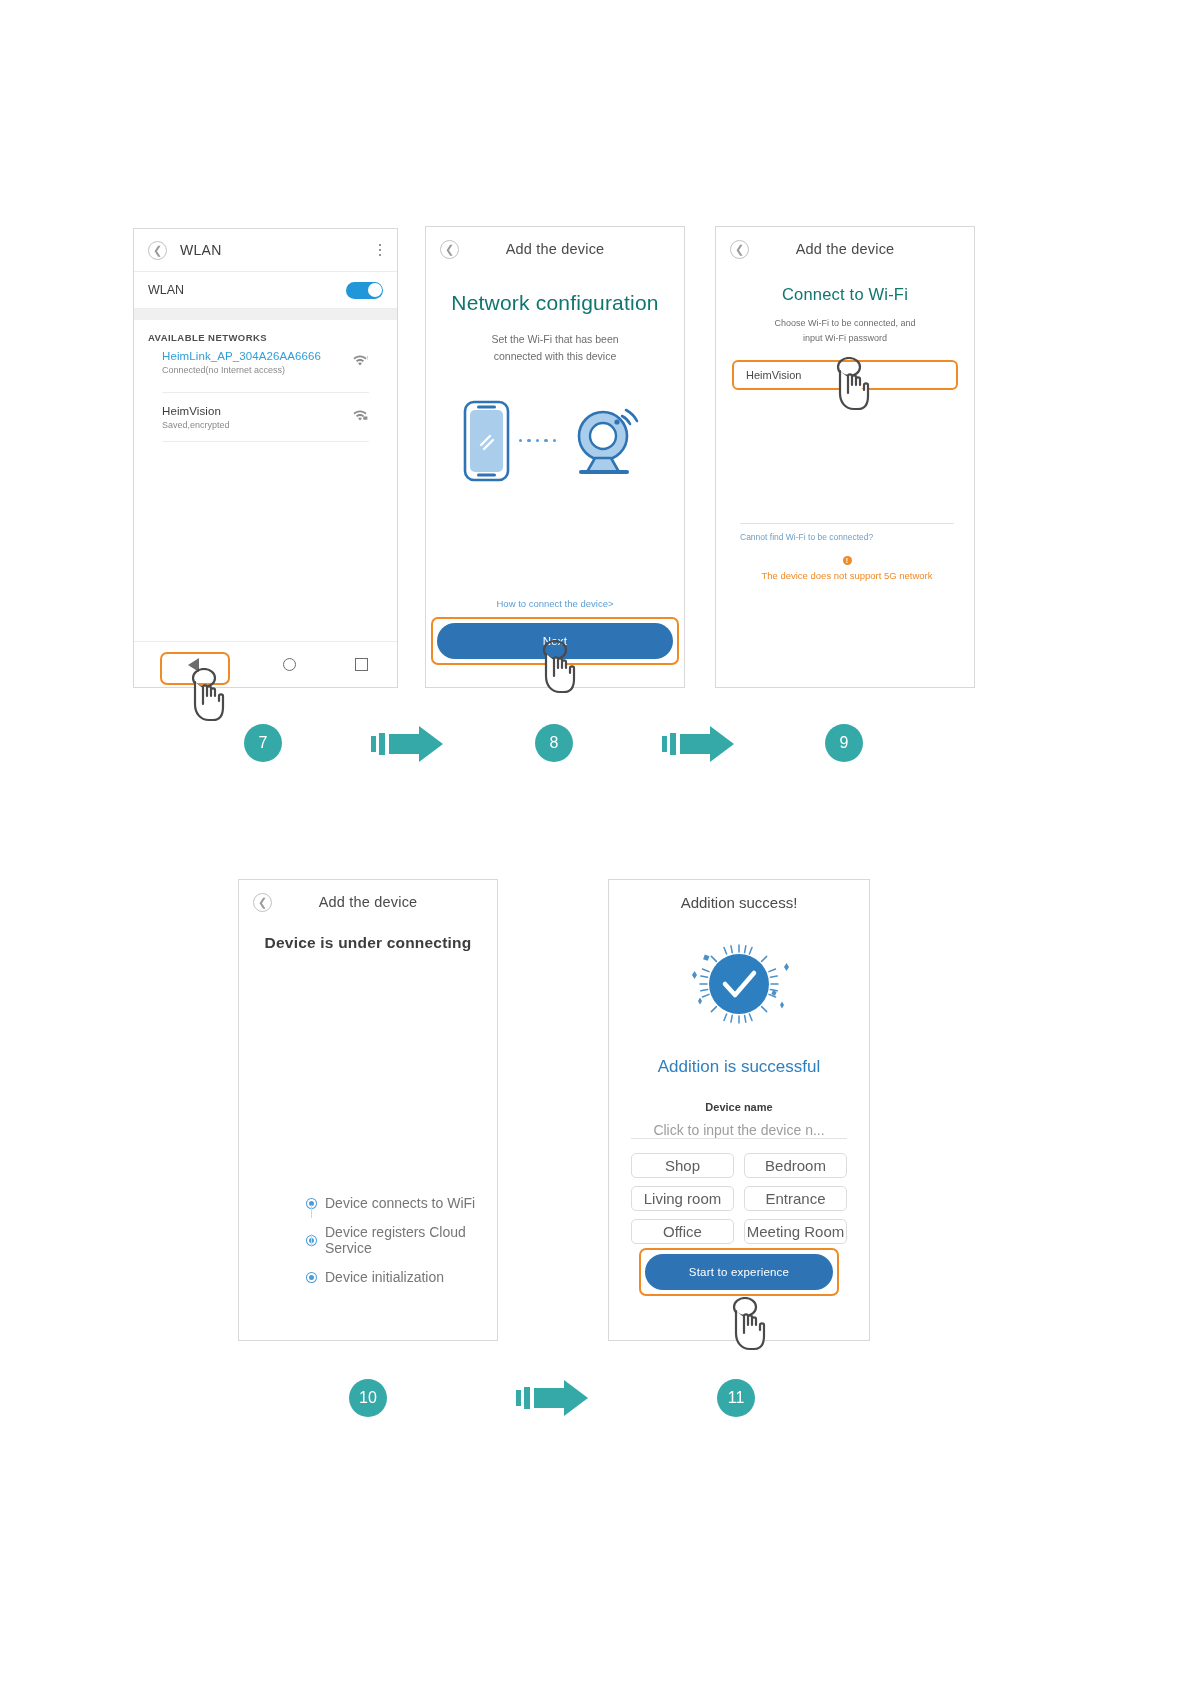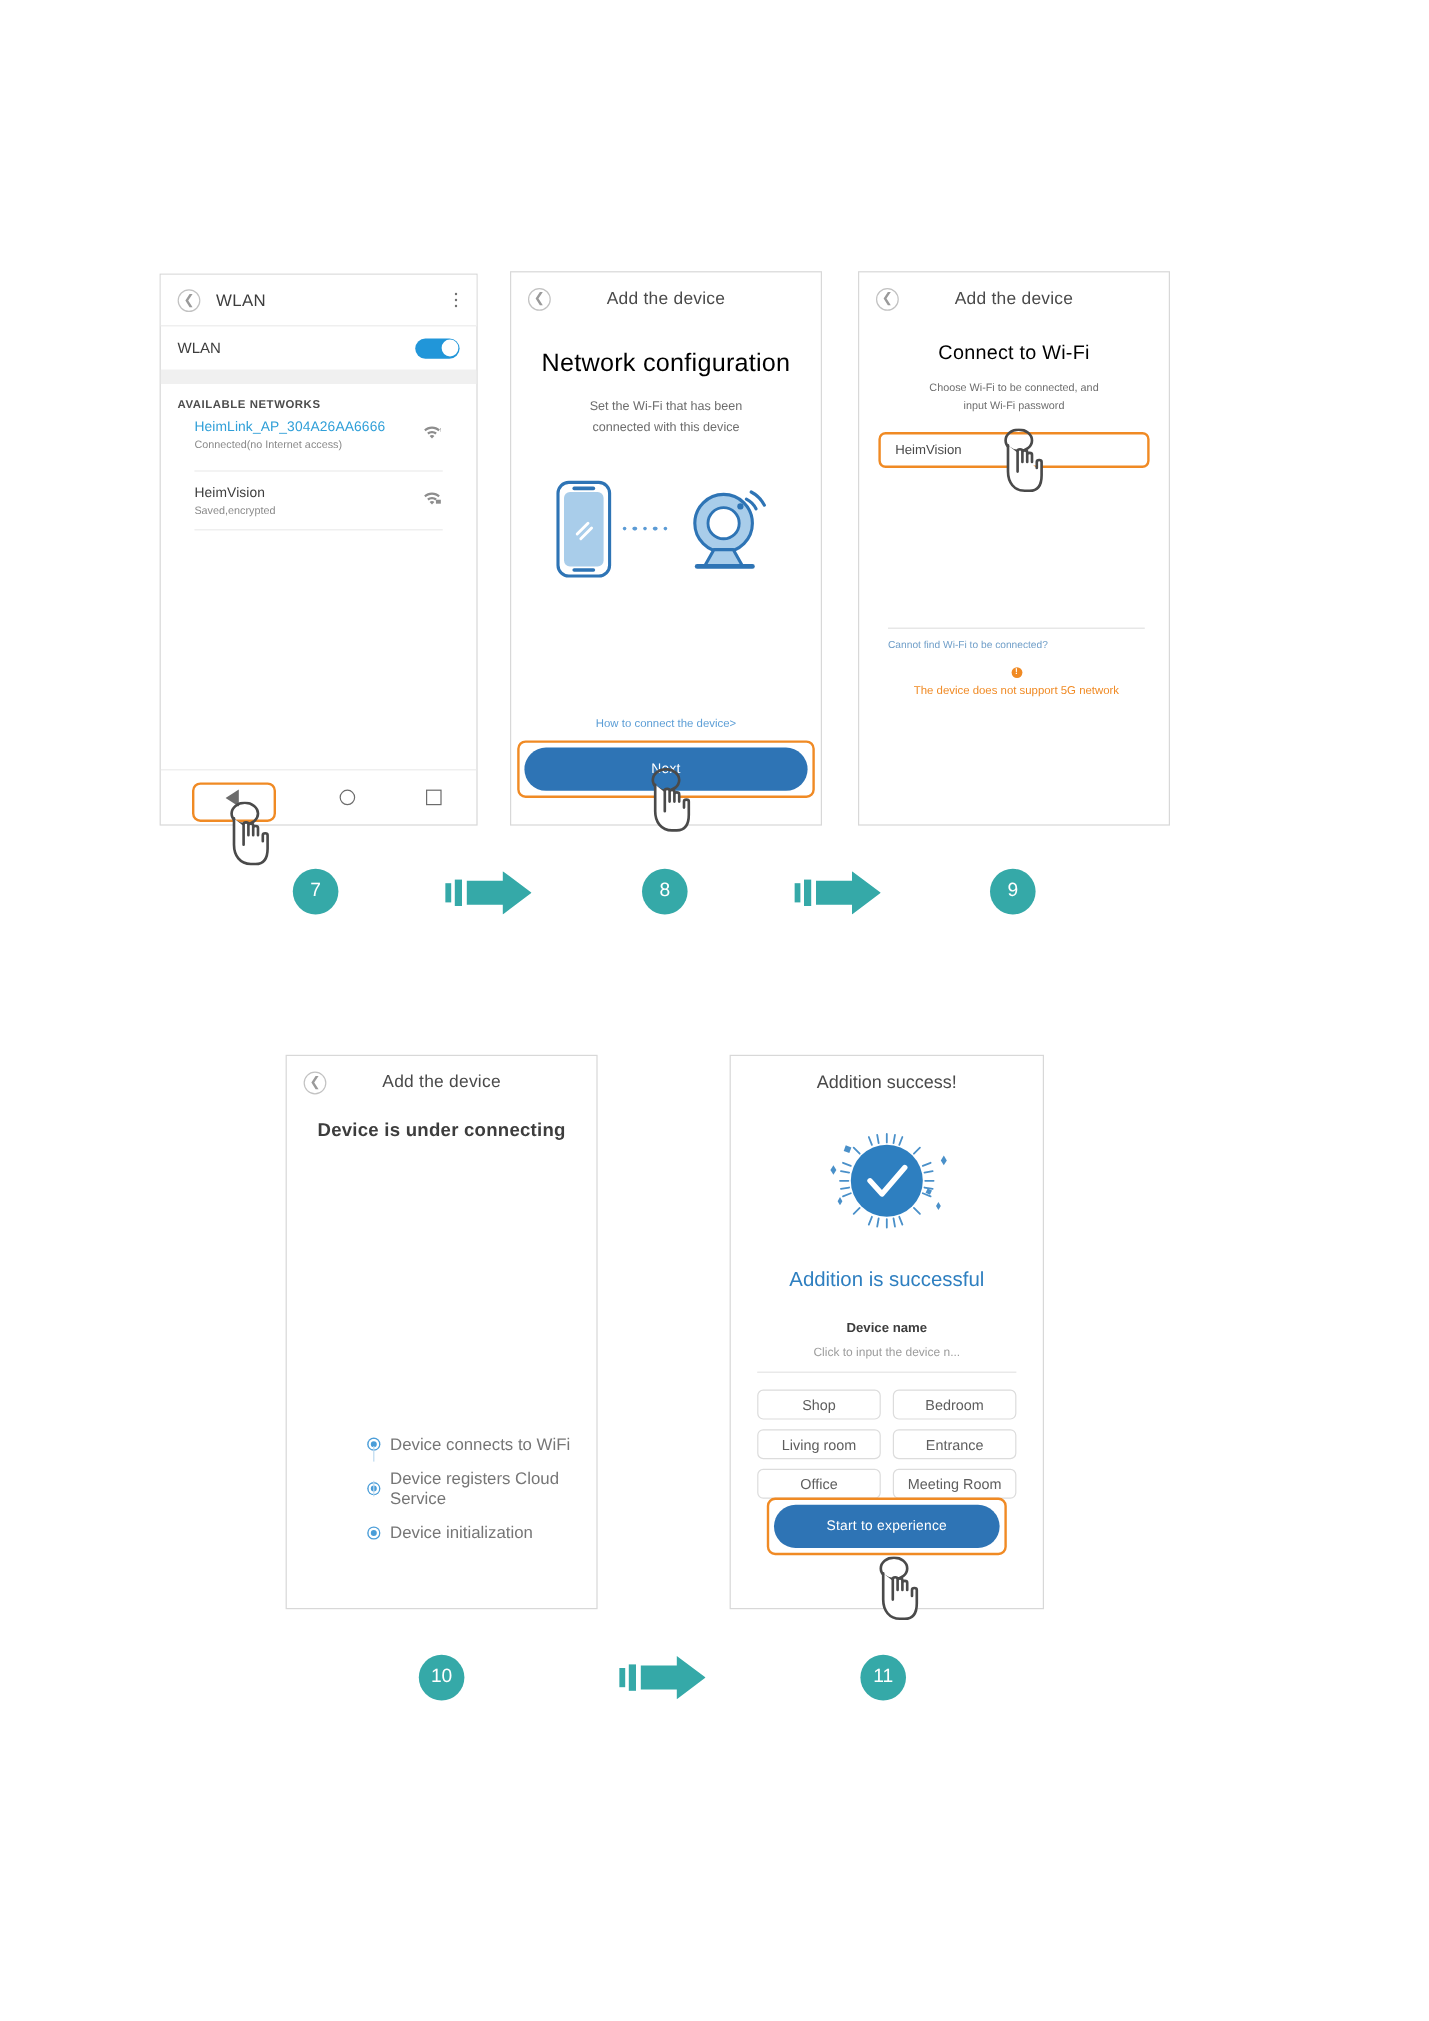--- a/index.html
+++ b/index.html
@@ -82,21 +82,21 @@
   }
   .nav-tri {
     width:0;height:0;border-top:7px solid transparent;border-bottom:7px solid transparent;
     border-right:11px solid #6c6c6c;
   }
   .nav-cir { width:13px;height:13px;border-radius:50%;border:1.4px solid #6c6c6c; }
   .nav-sq  { width:13px;height:13px;border:1.4px solid #6c6c6c; }
 
   
   #p8 { left:425px; top:226px; width:260px; height:462px; }
-  .big-title { text-align:center; font-size:21px; color:#000000; margin-top:20px; letter-spacing:.2px;}
+  .big-title { text-align:center; font-size:21px; color:#0f766e; margin-top:20px; letter-spacing:.2px;}
   .sub-text { text-align:center; font-size:10.5px; color:#6d6d6d; line-height:1.65; margin-top:16px;}
   .illus { margin-top:34px; display:flex; align-items:center; justify-content:center; gap:0; }
   .dots { display:flex; gap:5px; margin:0 9px; }
   .dots i { width:3.5px;height:3.5px;border-radius:50%;background:#5b9bd5;display:block;}
   .how-link { text-align:center; font-size:9.5px; color:#5c9ed6; position:absolute; left:0; right:0; bottom:78px;}
   .primary-btn {
     background:#2e74b5; color:#fff; border-radius:20px;
     height:36px; display:flex; align-items:center; justify-content:center;
     font-size:11.5px; letter-spacing:.2px;
   }
@@ -127,27 +127,27 @@
             box-shadow:inset 0 0 0 2px #fff, 0 0 0 1px #4a9dd8;}
   .st-txt { font-size:14px; color:#767676; }
   .st-line { position:absolute; left:4px; top:10px; width:1px; height:13px; background:#bcd9ef;}
 
   
   #p11 { left:608px; top:879px; width:262px; height:462px; }
   .succ-hdr { text-align:center; font-size:15px; color:#4a4a4a; padding-top:14px; }
   .badge-wrap { position:relative; width:118px; height:118px; margin:14px auto 0 auto; }
   .succ-sub { text-align:center; font-size:17px; color:#2e7fc0; margin-top:14px; }
   .devname-title { text-align:center; font-size:11px; font-weight:bold; color:#3d3d3d; margin-top:24px; }
-  .devname-ph { text-align:center; font-size:10px; color:#9d9d9d; margin-top:9px;
-                padding-bottom:10px; border-bottom:1px solid #e4e4e4; margin-left:22px; margin-right:22px;}
+  .devname-ph { text-align:center; font-size:14px; color:#9d9d9d; margin-top:9px;
+                border-bottom:1px solid #e4e4e4; margin-left:22px; margin-right:22px;}
   .room-grid { display:grid; grid-template-columns:1fr 1fr; gap:8px 10px;
                margin:14px 22px 0 22px; }
   .room-btn { border:1px solid #dcdcdc; border-radius:5px; height:25px;
               display:flex; align-items:center; justify-content:center;
-              font-size:12px; color:#5e5e5e; background:#fff;}
+              font-size:15px; color:#5e5e5e; background:#fff;}
   #p11 .start-wrap { position:absolute; left:30px; right:30px; bottom:44px; }
 
   
   .hand { position:absolute; width:44px; height:58px; }
 
   
   .step-badge {
     position:absolute; width:38px; height:38px; border-radius:50%;
     background:#35a9a8; color:#fff; font-size:16px;
     display:flex; align-items:center; justify-content:center;

